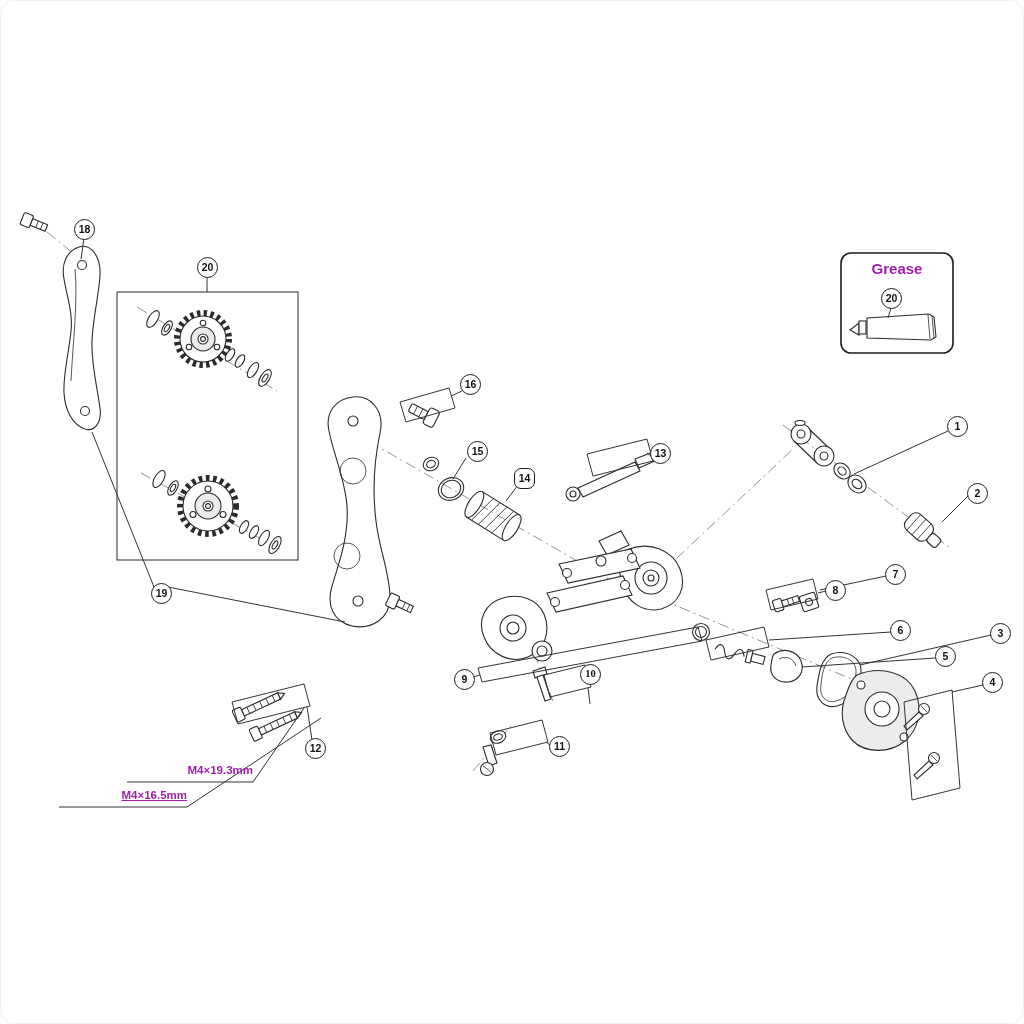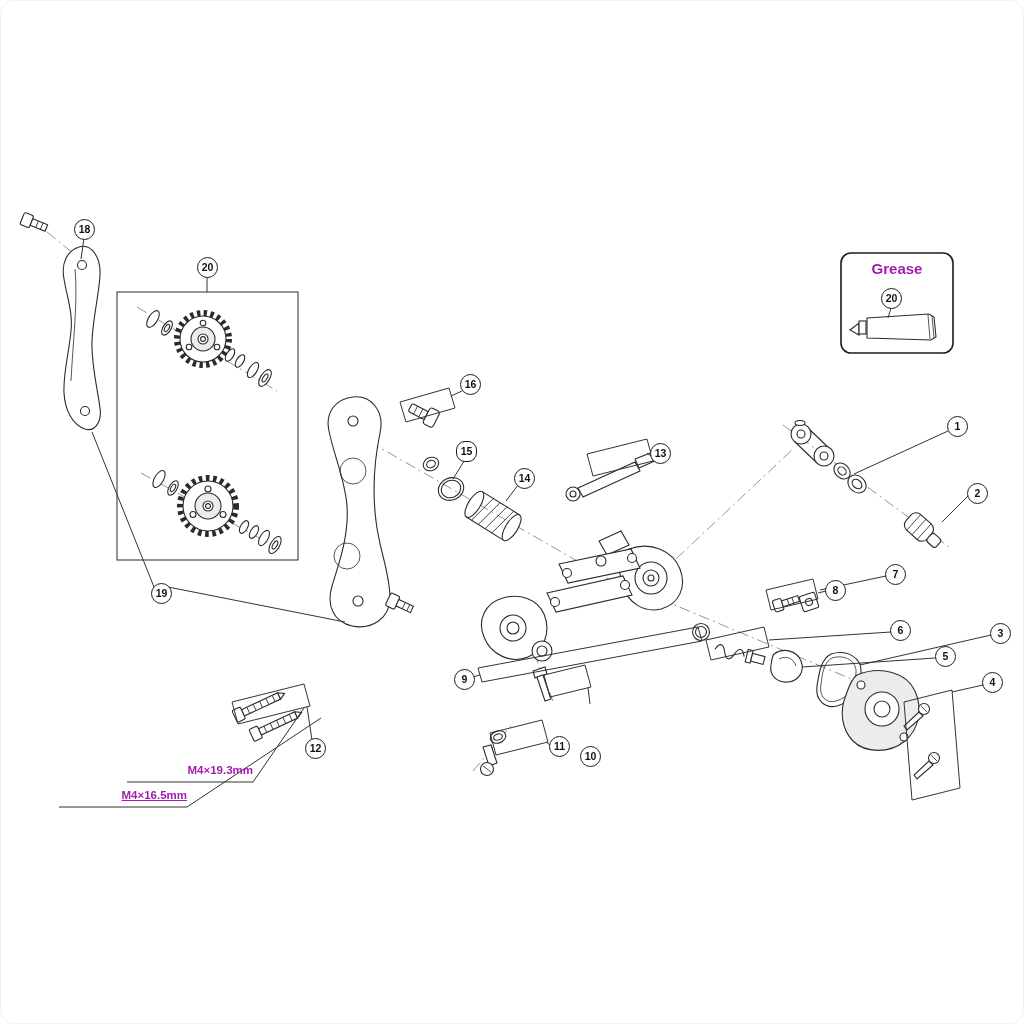--- a/index.html
+++ b/index.html
@@ -341,25 +341,25 @@
 
   <div class="callout" style="left:956px;top:425px;">1</div>
   <div class="callout" style="left:976px;top:492px;">2</div>
   <div class="callout" style="left:999px;top:632px;">3</div>
   <div class="callout" style="left:991px;top:681px;">4</div>
   <div class="callout" style="left:944px;top:655px;">5</div>
   <div class="callout" style="left:899px;top:629px;">6</div>
   <div class="callout" style="left:894px;top:573px;">7</div>
   <div class="callout" style="left:834px;top:589px;">8</div>
   <div class="callout" style="left:463px;top:678px;">9</div>
-  <div class="callout" style="left:589px;top:755px;">10</div>
+  <div class="callout" style="left:589px;top:673px;font-family:Liberation Serif, serif;">10</div>
   <div class="callout" style="left:558px;top:745px;">11</div>
   <div class="callout" style="left:314px;top:747px;">12</div>
   <div class="callout" style="left:659px;top:452px;">13</div>
-  <div class="callout" style="left:523px;top:477px;">14</div>
-  <div class="callout" style="left:465px;top:450px;border-radius:9px;">15</div>
+  <div class="callout" style="left:523px;top:477px;border-radius:7px;">14</div>
+  <div class="callout" style="left:476px;top:450px;">15</div>
   <div class="callout" style="left:469px;top:383px;">16</div>
   <div class="callout" style="left:206px;top:266px;">20</div>
   <div class="callout" style="left:83px;top:228px;">18</div>
   <div class="callout" style="left:160px;top:592px;text-align:right;">19</div>
   <div class="callout" style="left:890px;top:297px;">20</div>
 
 </div>
 
 </body></html>

